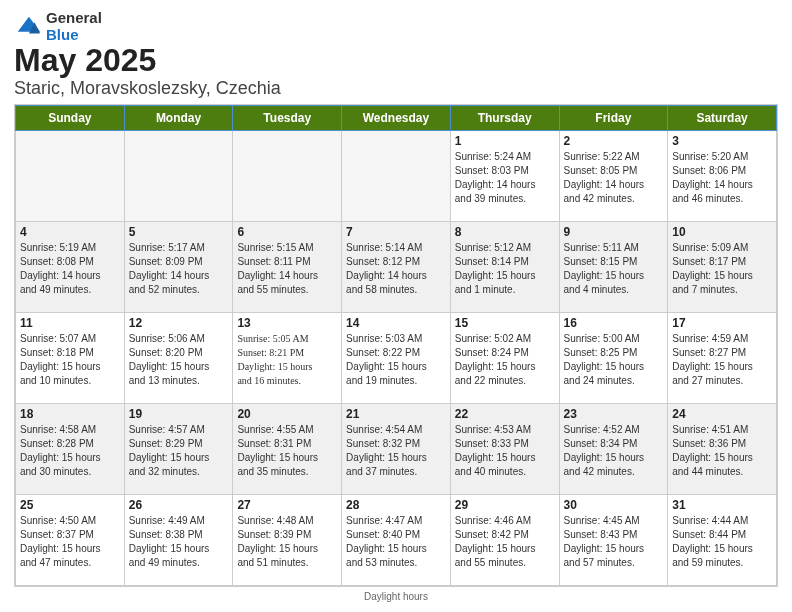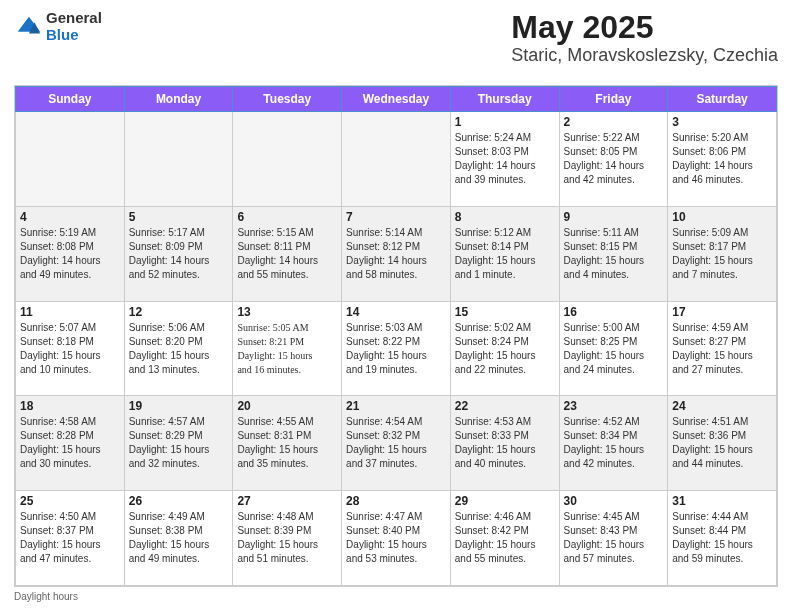--- a/index.html
+++ b/index.html
@@ -14,21 +14,22 @@
       width: 792px;
       height: 612px;
       padding: 10px 14px 10px 14px;
       display: flex;
       flex-direction: column;
     }
     .header {
       display: flex;
       justify-content: space-between;
       align-items: flex-start;
-      margin-bottom: 19px;
+      margin-bottom: 5px;
+      flex-direction: column;
     }
     .logo {
       display: flex;
       align-items: center;
       gap: 4px;
     }
     .logo-text {
       display: flex;
       flex-direction: column;
       line-height: 1.1;
@@ -66,21 +67,21 @@
       border-collapse: collapse;
       width: 100%;
     }
     .cal-table {
       width: 100%;
       border-collapse: collapse;
       height: 100%;
       table-layout: fixed;
     }
     .day-header {
-      background: #8b5cf6;
+      background: #4d7c0f;
       color: #fff;
       font-size: 12px;
       font-weight: bold;
       text-align: center;
       padding: 5px 2px;
       border: 1px solid #4a8fd0;
     }
     .cal-cell {
       vertical-align: top;
       border: 1px solid #ccc;
@@ -105,21 +106,21 @@
     }
     .cell-info {
       font-size: 10px;
       line-height: 1.4;
       color: #333;
     }
     .footer {
       margin-top: 4px;
       font-size: 10px;
       color: #666;
-      text-align: left;
+      text-align: center;
     }
   </style>
 </head>
 <body>
 
 <div class="page">
 
   <div class="header">
     <div class="logo">
 

